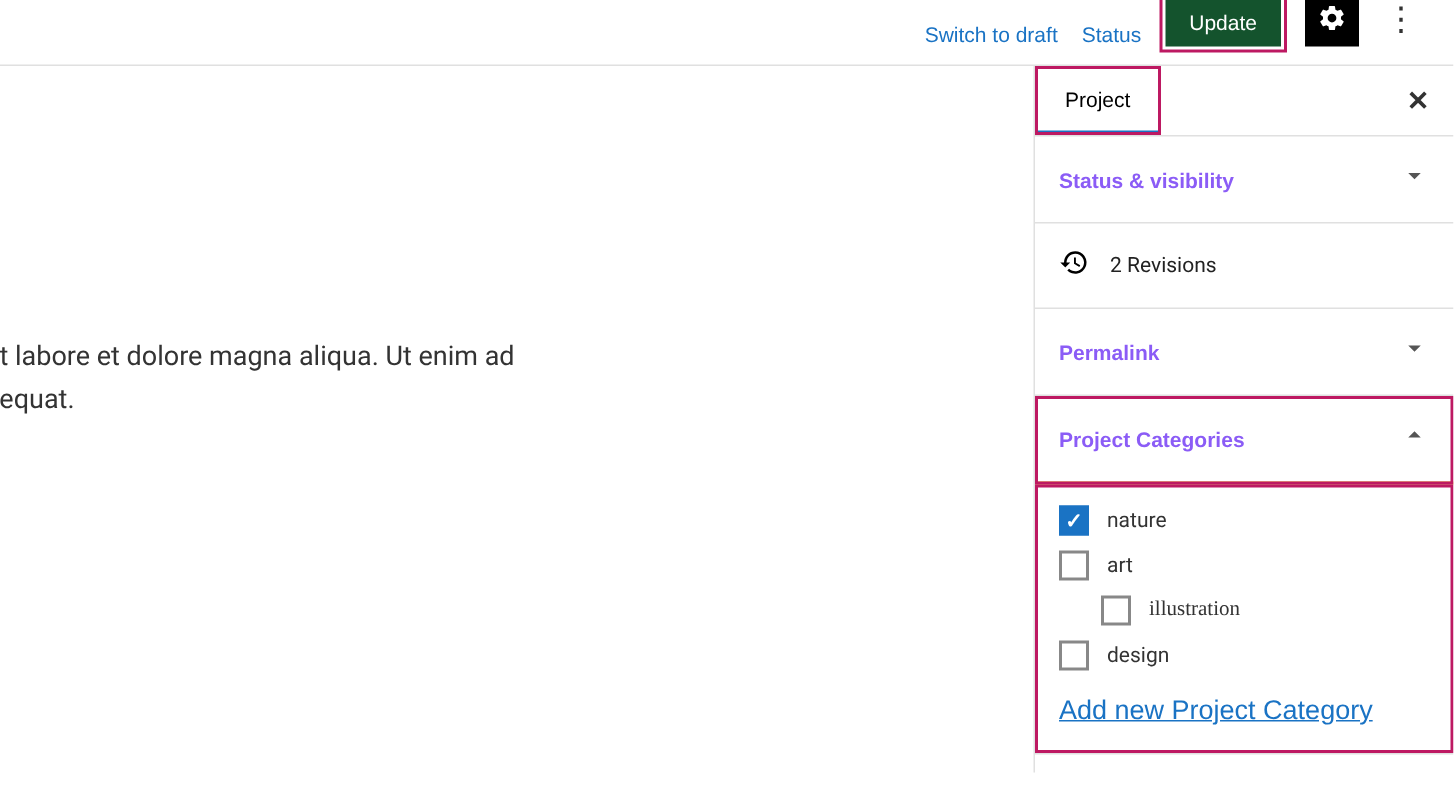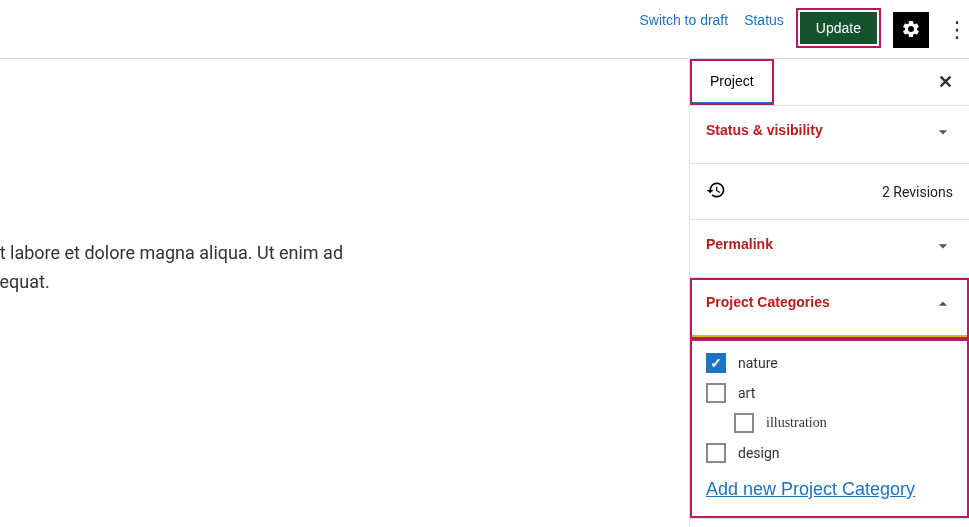--- a/index.html
+++ b/index.html
@@ -7,25 +7,25 @@
       font-family: -apple-system, BlinkMacSystemFont, "Segoe UI", Roboto, sans-serif;
       font-size: 13px;
       width: 969px;
       height: 527px;
       overflow: hidden;
       background: #fff;
     }
     .topbar {
       display: flex;
       justify-content: flex-end;
-      align-items: flex-start;
+      align-items: flex-end;
       gap: 16px;
-      padding: 12px 0;
-      border-bottom: 1px solid #e0e0e0;
-      height: 59px;
+      padding: 12px 23px;
+      border-bottom: 1px solid #e0e0e0;
+      height: 44px;
     }
     .link-btn {
       color: #1a73c4;
       font-size: 14px;
       cursor: pointer;
       background: none;
       border: none;
     }
     .update-btn {
       background: #14532d;
@@ -107,53 +107,52 @@
       font-size: 18px;
       font-weight: bold;
       cursor: pointer;
     }
     .panel {
       border-bottom: 1px solid #e0e0e0;
     }
     .panel-head {
       display: flex;
       justify-content: space-between;
-      align-items: flex-start;
+      align-items: center;
       padding: 16px;
       font-size: 14px;
       font-weight: 600;
-      color: #b91c1c;
+      color: #8b5cf6;
       cursor: pointer;
       background: none;
       border: none;
       width: 100%;
       text-align: left;
     }
     .panel.highlighted-head .panel-head {
       outline: 2px solid #bd1962;
       outline-offset: -2px;
-      border-bottom: 4px solid #eab308;
+      border-bottom: 2px solid #eab308;
     }
     .panel.highlighted-body .panel-body {
       outline: 2px solid #bd1962;
       outline-offset: -2px;
     }
     .chevron {
       font-size: 18px;
       color: #555;
     }
     .panel-body { padding: 14px 16px 18px; }
     .revisions-row {
       display: flex;
       align-items: center;
       gap: 14px;
       padding: 16px;
       border-bottom: 1px solid #e0e0e0;
       cursor: pointer;
-      justify-content: space-between;
     }
     .revisions-row .label { font-size: 14px; color: #222; }
     .cat-list { list-style: none; display: flex; flex-direction: column; gap: 10px; }
     .cat-item { display: flex; align-items: center; gap: 12px; font-size: 14px; color: #333; }
     .cat-item.indent { padding-left: 28px; font-family: Liberation Serif, serif; }
     .chk {
       width: 20px; height: 20px;
       border: 2px solid #888;
       display: inline-flex; align-items: center; justify-content: center;
       cursor: pointer;

